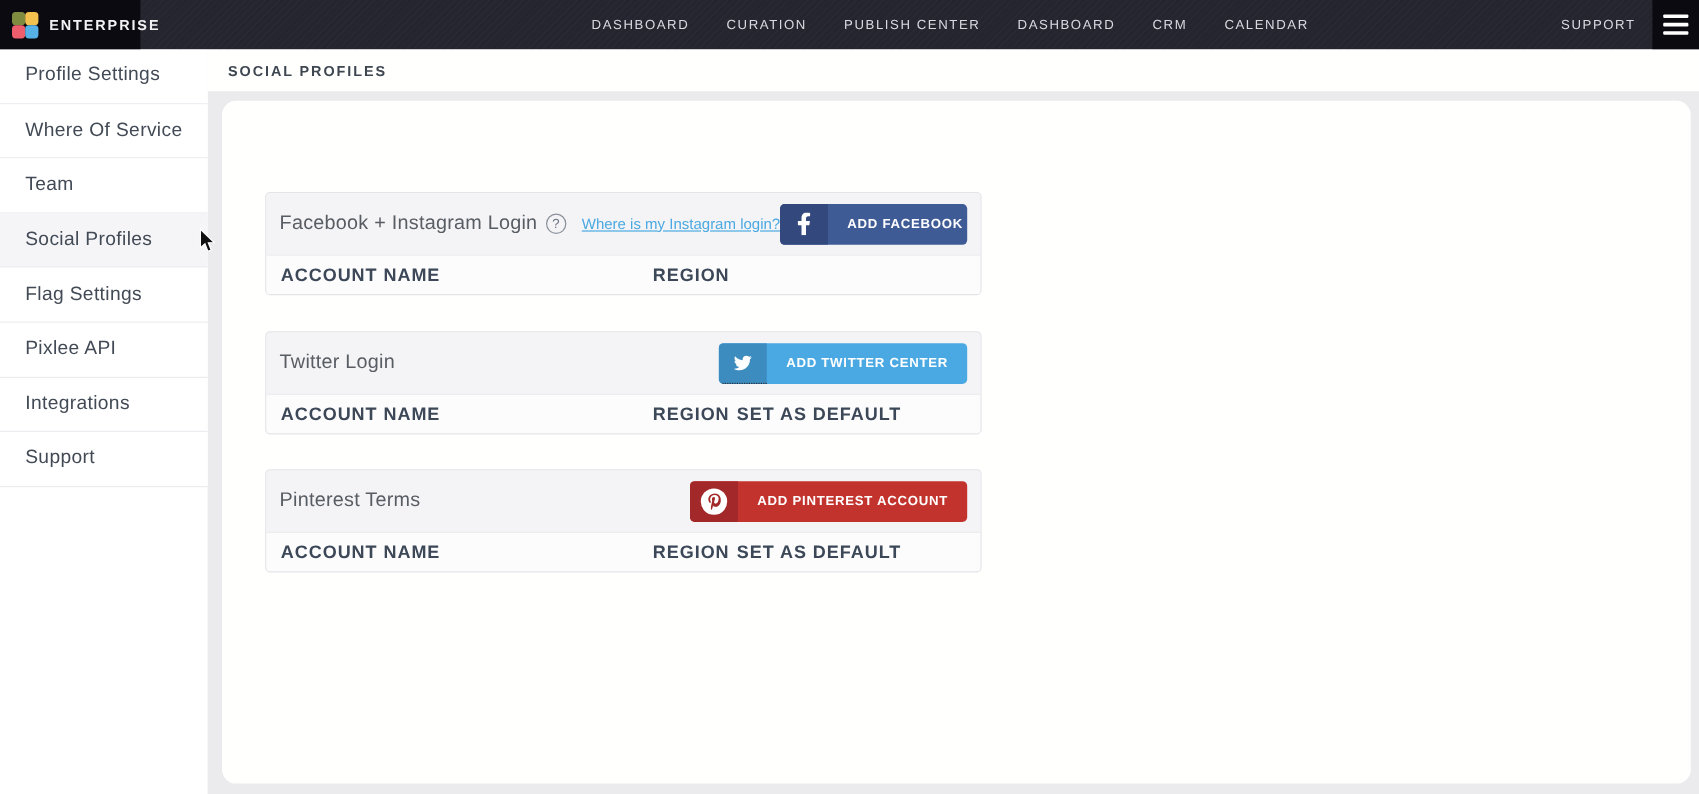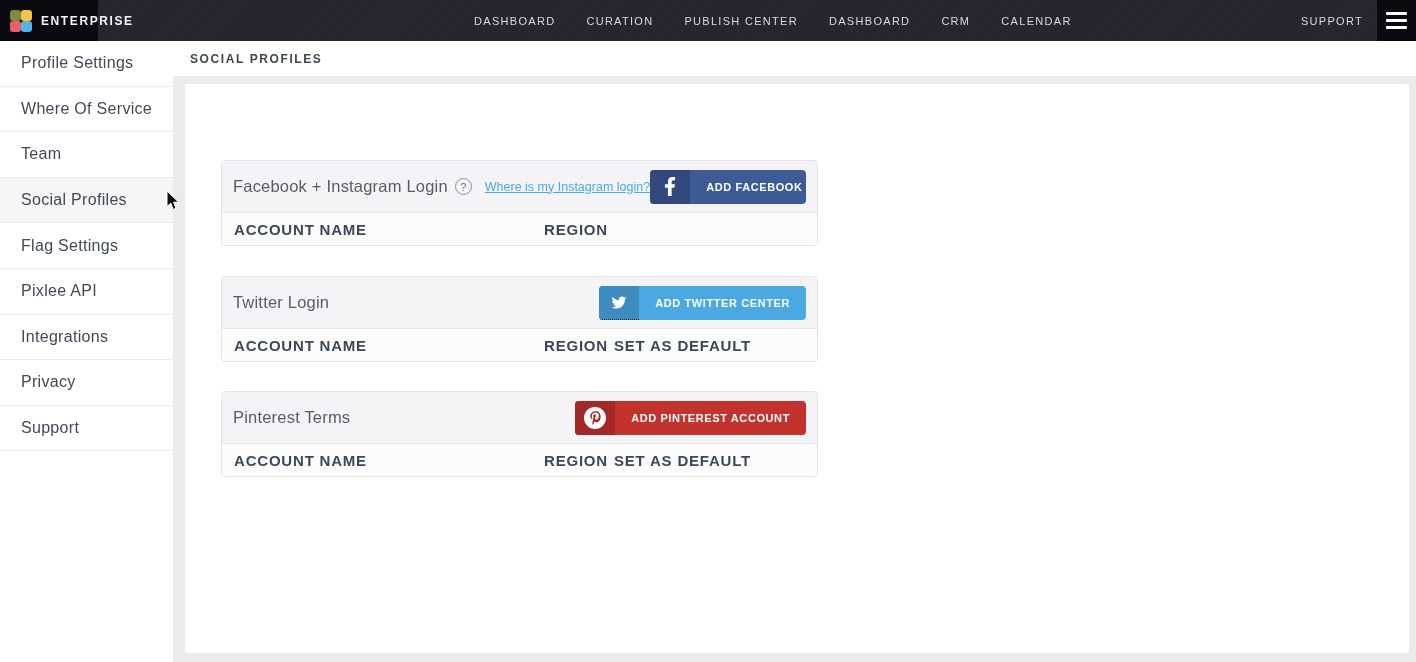--- a/index.html
+++ b/index.html
@@ -14,21 +14,21 @@
 
   
   .topnav {
     position:absolute; top:0; left:0; width:1416px; height:41px;
     background:#25252f;
     background-image:repeating-linear-gradient(135deg, rgba(255,255,255,.02) 0 1px, transparent 1px 4px);
     display:flex; align-items:center;
     z-index:30;
   }
   .brand-box {
-    width:98px; height:41px; background:#0a0a10;
+    width:117px; height:41px; background:#0a0a10;
     display:flex; align-items:center; gap:9px; padding-left:10px; flex:none;
     cursor:pointer;
   }
   .logo { width:22px; height:22px; display:grid; grid-template-columns:11px 11px; grid-template-rows:11px 11px; }
   .logo span { border-radius:3px; }
   .logo .q1 { background:#7f8c3f; }
   .logo .q2 { background:#f2c14e; }
   .logo .q3 { background:#ee5d6c; }
   .logo .q4 { background:#55b1e6; }
   .brand-name { color:#f2f2f4; font-size:12px; font-weight:bold; letter-spacing:1.6px; }
@@ -58,21 +58,21 @@
   .side-item.active { background:#f5f5f8; }
 
   
   .main { position:absolute; top:41px; left:173px; width:1243px; height:621px; }
   .page-title-bar {
     height:35px; background:#fffffe; display:flex; align-items:center; padding-left:17px;
   }
   .page-title { font-size:12px; font-weight:bold; color:#3e4650; letter-spacing:1.6px; }
   .card {
     position:absolute; top:43px; left:12px; width:1224px; height:569px;
-    background:#fffffe; border-radius:2px;
+    background:#fffffe; border-radius:12px;
   }
 
   
   .filter-row { position:absolute; top:80px; left:36px; display:flex; align-items:center; }
   .filter-label { font-size:13.5px; color:#4a515b; margin-right:9px; }
   .dropdown {
     width:160px; height:33px; border:1px solid #d5d8e0; border-radius:4px;
     display:flex; align-items:center; padding:0 12px; cursor:pointer; background:#fffffe;
   }
   .dropdown-value { font-size:13px; color:#4a515b; }
@@ -164,21 +164,20 @@
 </div>
 
 <div class="sidebar">
   <div class="side-item">Profile Settings</div>
   <div class="side-item">Where Of Service</div>
   <div class="side-item">Team</div>
   <div class="side-item active">Social Profiles</div>
   <div class="side-item">Flag Settings</div>
   <div class="side-item">Pixlee API</div>
   <div class="side-item">Integrations</div>
-  <div class="side-item">Privacy</div>
   <div class="side-item">Support</div>
 </div>
 
 <div class="main">
   <div class="page-title-bar">
     <span class="page-title">SOCIAL PROFILES</span>
   </div>
 
   <div class="card">
 

